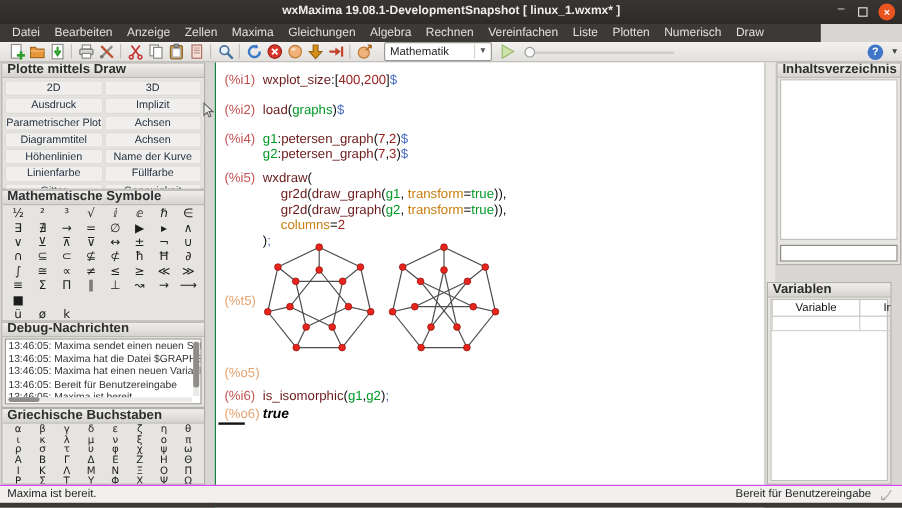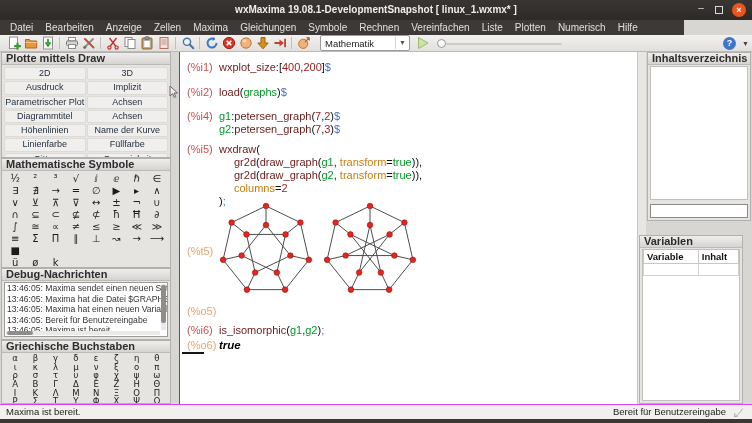--- a/index.html
+++ b/index.html
@@ -73,21 +73,21 @@
   #cursor-line{position:absolute;left:2px;top:300px;width:22px;height:2px;background:#141414;}
   #main-hscroll{position:absolute;left:2px;right:6px;bottom:2px;height:3px;background:#57534f;border-radius:2px;}
   #main-vscroll{position:absolute;left:637px;top:0;width:9px;height:352px;background:#e8e6e3;border-left:1px solid #c6c4c0;box-sizing:border-box;}
   
   #pane-toc{left:647px;top:0;width:104px;height:169px;}
   #toc-body{position:absolute;left:2px;right:2px;top:13px;bottom:20px;background:#fff;border:1px solid #c2c0bc;}
   #toc-filter{position:absolute;left:2px;right:2px;bottom:2px;height:14px;background:#fff;border:1px solid #8c8a86;box-sizing:border-box;font-size:9px;padding:0 2px;font-family:"Liberation Sans",sans-serif;}
   #pane-vars{left:639px;top:183px;width:104px;height:169px;}
   #vars-body{position:absolute;left:2px;right:2px;top:13px;bottom:2px;background:#fff;border:1px solid #c2c0bc;}
   #vars-table{border-collapse:collapse;}
-  #vars-table th{font-size:9.5px;font-weight:bold;color:#111;text-align:left;padding:1px 3px;border:1px solid #c8c6c2;border-top:none;height:11px;}
+  #vars-table th{font-size:9.5px;font-weight:normal;color:#111;text-align:left;padding:1px 19px;border:1px solid #c8c6c2;border-top:none;height:11px;}
   #vars-table td{border:1px solid #d4d2ce;height:11px;padding:0 3px;font-size:9px;}
   #vars-table .c1{width:52px;}
   #vars-table .c2{width:36px;}
   
   #mouse-cursor{position:absolute;left:168px;top:33px;z-index:40;}
   
   #statusbar{position:absolute;left:0;top:404px;width:752px;height:15px;background:#f1f0ee;border-top:1px solid #d946ef;box-sizing:border-box;}
   #status-left{position:absolute;left:6px;top:0;line-height:14px;font-size:9.5px;color:#232323;}
   #status-right{position:absolute;right:26px;top:0;line-height:14px;font-size:9.5px;color:#232323;}
   #status-icon{position:absolute;right:8px;top:2px;}
@@ -105,27 +105,27 @@
     <div class="win-btn" id="btn-close">×</div>
   </div>
 
   <div id="menubar">
       <div class="menu-item">Datei</div>
       <div class="menu-item">Bearbeiten</div>
       <div class="menu-item">Anzeige</div>
       <div class="menu-item">Zellen</div>
       <div class="menu-item">Maxima</div>
       <div class="menu-item">Gleichungen</div>
-      <div class="menu-item">Symbole</div>
+      <div class="menu-item">Algebra</div>
       <div class="menu-item">Rechnen</div>
       <div class="menu-item">Vereinfachen</div>
       <div class="menu-item">Liste</div>
       <div class="menu-item">Plotten</div>
       <div class="menu-item">Numerisch</div>
-      <div class="menu-item">Hilfe</div>
+      <div class="menu-item">Draw</div>
     </div>
 
   <div id="toolbar">
     <span id="tb-icons" style="display:flex;align-items:center;">
         <span class="tb-btn">
           <svg width="14" height="14" viewBox="0 0 14 14">
             <rect x="2.5" y="1" width="8" height="11.5" fill="#fff" stroke="#909090"></rect>
             <path d="M10.5 7.6 V12.8 M8 10.2 H13" stroke="#2f9e2f" stroke-width="2.2" stroke-linecap="round"></path>
           </svg>
         </span>

